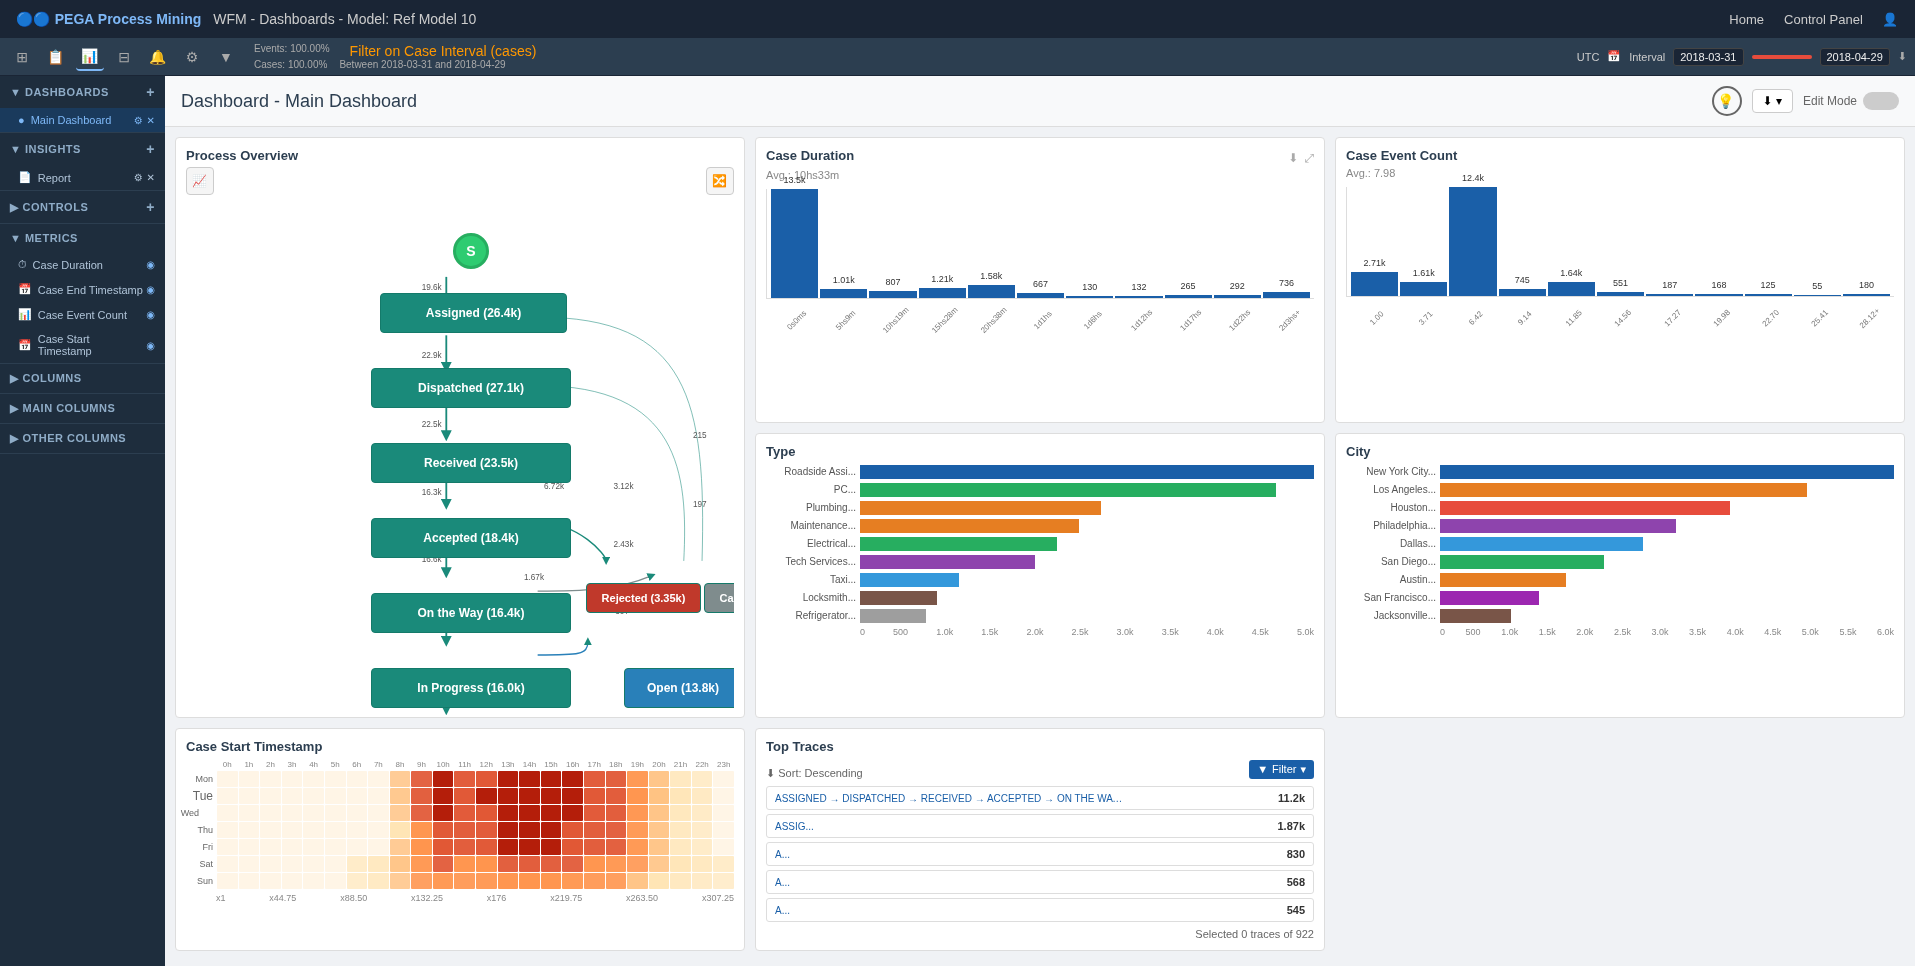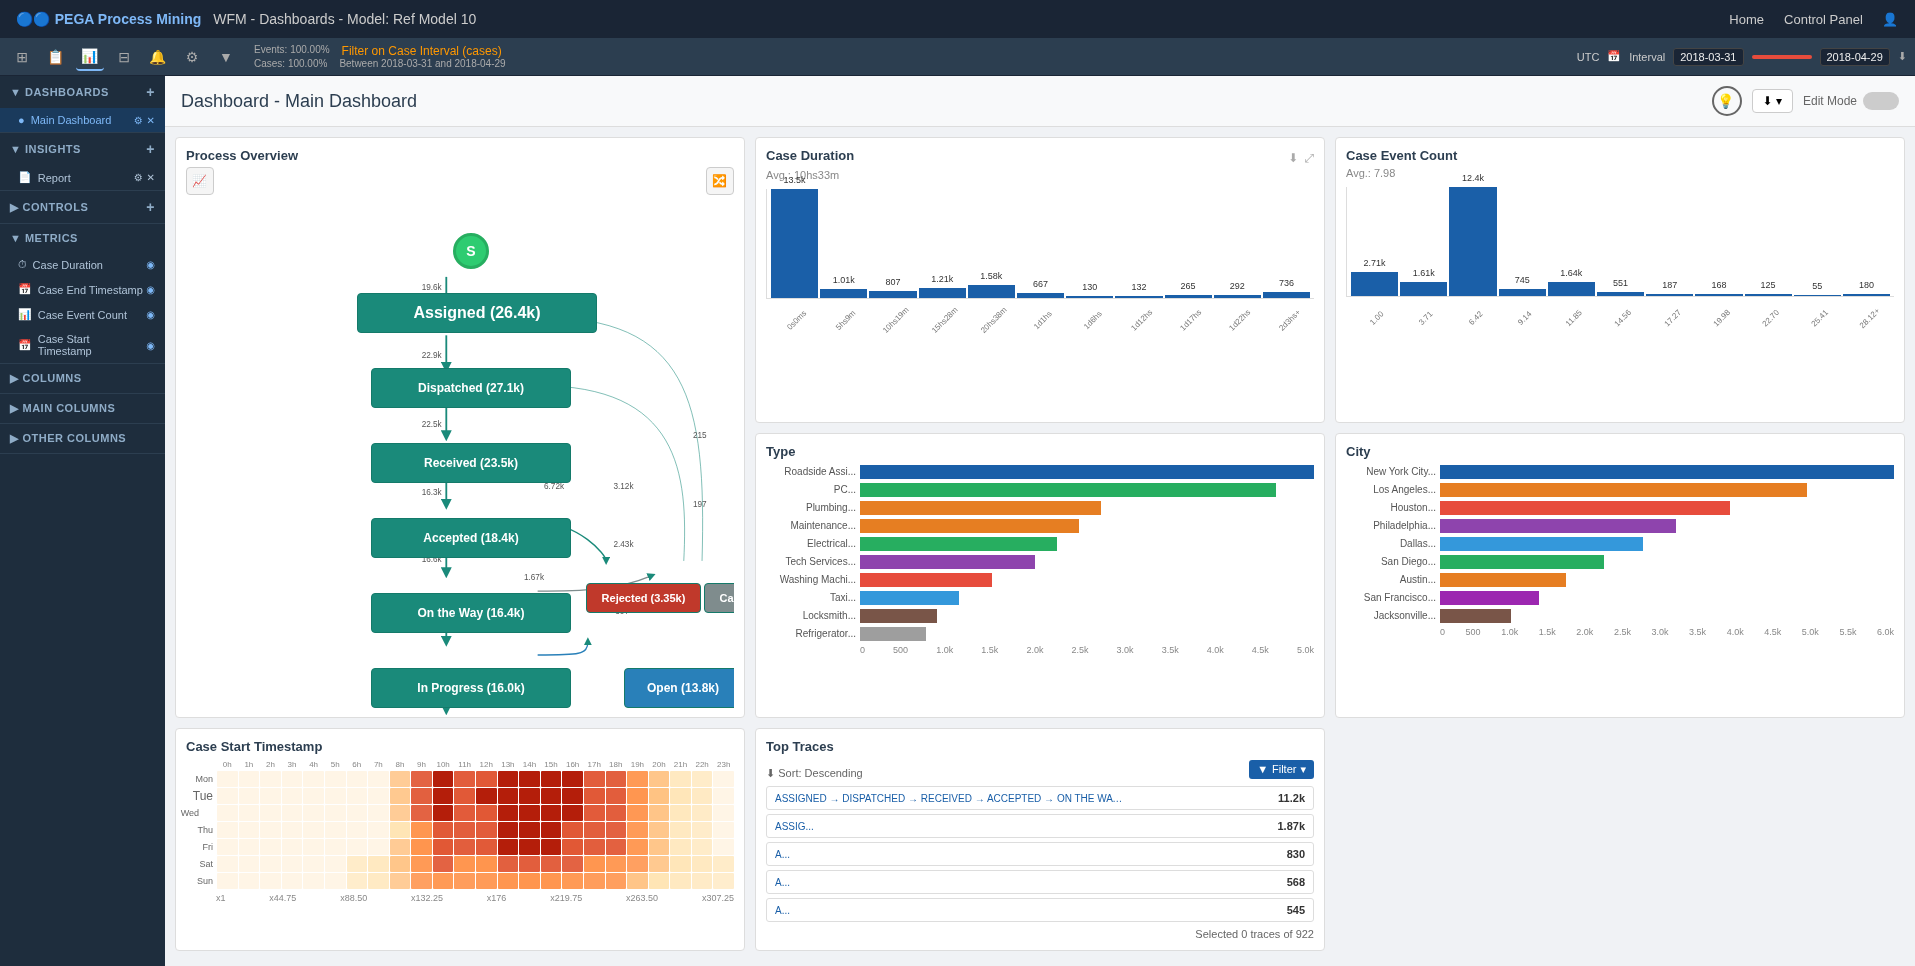--- a/index.html
+++ b/index.html
@@ -26,21 +26,21 @@
       background: #2c3e50;
       height: 38px;
       display: flex;
       align-items: center;
       padding: 0 8px;
       gap: 6px;
       border-bottom: 1px solid #1a2535;
     }
     .toolbar-icon { width: 28px; height: 28px; display: flex; align-items: center; justify-content: center; color: #aaa; cursor: pointer; border-radius: 4px; font-size: 14px; }
     .toolbar-icon.active { color: #7eb8f7; border-bottom: 2px solid #7eb8f7; }
-    .toolbar-filter-info { color: #ff9800; font-size: 12px; }
+    .toolbar-filter-info { color: #ff9800; font-size: 14px; margin-left: 8px; }
     .toolbar-filter-sub { color: #aaa; font-size: 10px; }
     .toolbar-right { margin-left: auto; display: flex; align-items: center; gap: 8px; font-size: 11px; color: #ccc; }
     .date-box { background: #1a2535; border: 1px solid #444; padding: 2px 6px; border-radius: 3px; color: #eee; font-size: 11px; }
 
     
     .main-layout { display: flex; height: calc(966px - 76px); }
 
     
     .sidebar {
       width: 165px;
@@ -347,21 +347,21 @@
             <text x="390" y="442" font-size="9" fill="#555">647</text>
             <text x="470" y="435" font-size="9" fill="#555">307</text>
             <text x="370" y="398" font-size="9" fill="#555">1.67k</text>
             <text x="392" y="518" font-size="9" fill="#555">841</text>
             <text x="375" y="572" font-size="9" fill="#555">841</text>
             <text x="502" y="518" font-size="9" fill="#555">1.22k</text>
             <text x="478" y="572" font-size="9" fill="#555">2.88k</text>
           </svg>
 
           <div class="node start" style="left:267px; top:30px;">S</div>
-          <div class="node" style="left:171px; top:90px; width:240px; height:40px; font-size:16px;">Assigned  (26.4k)</div>
+          <div class="node" style="left:194px; top:90px; width:187px; height:40px; font-size:12px;">Assigned  (26.4k)</div>
           <div class="node" style="left:185px; top:165px; width:200px; height:40px; font-size:12px;">Dispatched  (27.1k)</div>
           <div class="node" style="left:185px; top:240px; width:200px; height:40px; font-size:12px;">Received  (23.5k)</div>
           <div class="node" style="left:185px; top:315px; width:200px; height:40px; font-size:12px;">Accepted  (18.4k)</div>
           <div class="node" style="left:185px; top:390px; width:200px; height:40px; font-size:12px;">On the Way  (16.4k)</div>
           <div class="node rejected" style="left:400px; top:380px; width:115px; height:30px; font-size:11px;">Rejected (3.35k)</div>
           <div class="node cancelled" style="left:518px; top:380px; width:118px; height:30px; font-size:11px;">Canceled (1.22k)</div>
           <div class="node" style="left:185px; top:465px; width:200px; height:40px; font-size:12px;">In Progress  (16.0k)</div>
           <div class="node open" style="left:438px; top:465px; width:118px; height:40px; font-size:12px;">Open  (13.8k)</div>
 
         </div>
@@ -502,24 +502,20 @@
               <span class="hbar-label">Maintenance...</span>
               <div class="hbar-bar" style="width:40%; background:#e67e22;"></div>
             </div>
           <div class="hbar-row">
               <span class="hbar-label">Electrical...</span>
               <div class="hbar-bar" style="width:36%; background:#27ae60;"></div>
             </div>
           <div class="hbar-row">
               <span class="hbar-label">Tech Services...</span>
               <div class="hbar-bar" style="width:32%; background:#8e44ad;"></div>
-            </div>
-          <div class="hbar-row">
-              <span class="hbar-label">Washing Machi...</span>
-              <div class="hbar-bar" style="width:24%; background:#e74c3c;"></div>
             </div>
           <div class="hbar-row">
               <span class="hbar-label">Taxi...</span>
               <div class="hbar-bar" style="width:18%; background:#3498db;"></div>
             </div>
           <div class="hbar-row">
               <span class="hbar-label">Locksmith...</span>
               <div class="hbar-bar" style="width:14%; background:#795548;"></div>
             </div>
           <div class="hbar-row">

